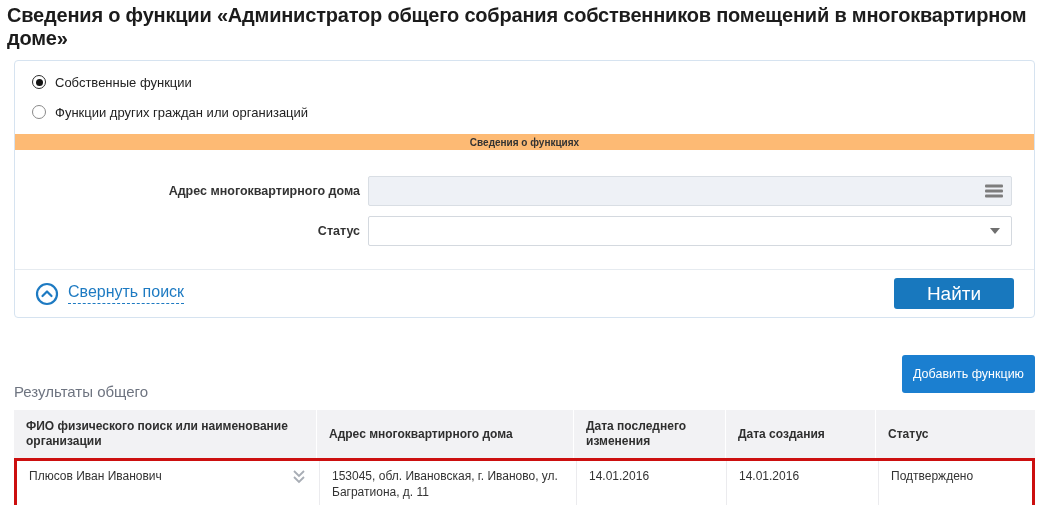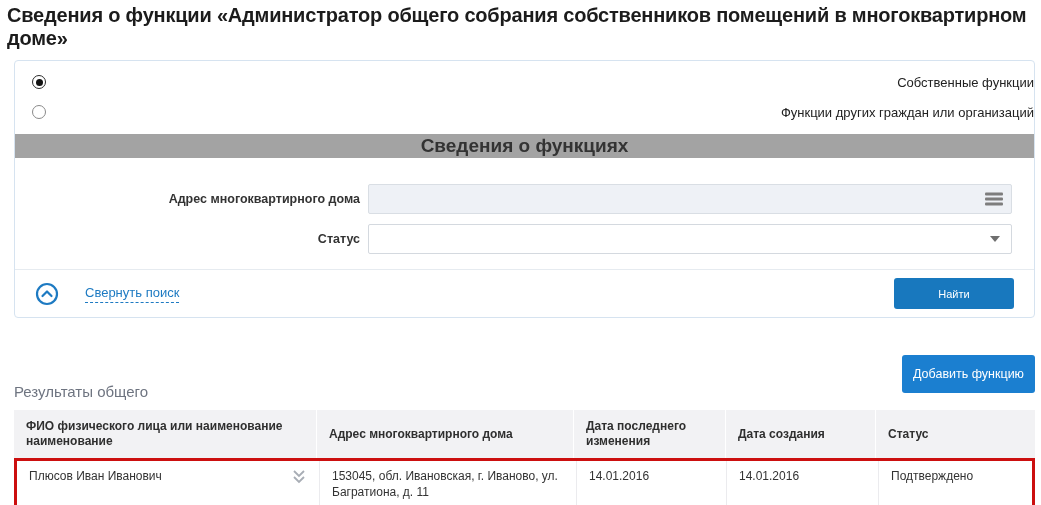--- a/index.html
+++ b/index.html
@@ -15,36 +15,36 @@
     position:absolute; left:7px; top:4px; width:1028px;
     font-size:20px; font-weight:700; color:#1c1c1c;
     line-height:23px; letter-spacing:-0.2px;
   }
 
   
   .search-panel {
     position:absolute; left:14px; top:60px; width:1021px; height:258px;
     border:1px solid #d6e3f0; border-radius:4px; background:#fff;
   }
-  .radio-row { display:flex; align-items:center; height:30px; padding-left:17px; cursor:pointer;justify-content:space-between; }
+  .radio-row { display:flex; align-items:center; height:30px; padding-left:17px; cursor:pointer; }
   .radio-row.first { margin-top:6px; }
   .radio-circle {
     width:14px; height:14px; border-radius:50%; border:1px solid #8a8a8a;
     display:inline-flex; align-items:center; justify-content:center; background:#fff; flex:0 0 auto;
   }
   .radio-row.selected .radio-circle { border-color:#2b2b2b; }
   .radio-row.selected .radio-circle::after {
     content:""; width:7px; height:7px; border-radius:50%; background:#111;
   }
   .radio-label { margin-left:9px; font-size:13px; color:#222; }
 
   .section-header {
-    margin-top:7px; height:24px; background:#a3a3a3;
+    margin-top:7px; height:16px; background:#fdba74;
     display:flex; align-items:center; justify-content:center;
-    font-size:19px; font-weight:700; color:#333;
+    font-size:10px; font-weight:700; color:#333;
   }
 
   .form-row { display:flex; align-items:center; }
   .form-row.r1 { margin-top:26px; }
   .form-row.r2 { margin-top:10px; }
   .form-label {
     width:345px; text-align:right; font-size:12.5px; font-weight:700; color:#333;
     line-height:15px;
   }
   .field {
@@ -60,28 +60,28 @@
     width:0; height:0; border-left:5px solid transparent; border-right:5px solid transparent;
     border-top:6px solid #6f6f6f; cursor:pointer;
   }
 
   .panel-footer {
     position:absolute; left:0; right:0; bottom:0; height:48px;
     border-top:1px solid #e6ebf0; display:flex; align-items:center; padding:0 20px;
   }
   .collapse-wrap { display:flex; align-items:center; cursor:pointer; }
   .collapse-link {
-    margin-left:26px; font-size:13px; color:#1d7ac2; text-decoration:none;
+    margin-left:9px; font-size:16px; color:#1d7ac2; text-decoration:none;
     border-bottom:1px dashed #1d7ac2; padding-bottom:2px;
   }
   .btn {
     background:#1878be; color:#fff; border:none; border-radius:3px;
     font-family:"Liberation Sans", sans-serif; cursor:pointer;
   }
-  .btn-find { margin-left:auto; width:120px; height:31px; font-size:11px; }
+  .btn-find { margin-left:auto; width:120px; height:31px; font-size:19px; }
   .btn-add {
     position:absolute; left:902px; top:355px; width:133px; height:38px;
     font-size:12.5px; background:#1b7fd0;
   }
 
   
   .results-title { position:absolute; left:14px; top:383px; font-size:15px; color:#6e7480; }
 
   .results-table { position:absolute; left:14px; top:410px; width:1021px; }
   .thead { display:flex; background:#f2f2f4; height:48px; }
@@ -157,21 +157,21 @@
 
   </div>
 
   <button class="btn btn-add">Добавить функцию</button>
 
   <div class="results-title">Результаты общего</div>
 
   <div class="results-table">
 
     <div class="thead">
-      <div class="th c1">ФИО физического лица или наименование наименование</div>
+      <div class="th c1">ФИО физического поиск или наименование организации</div>
       <div class="th c2">Адрес многоквартирного дома</div>
       <div class="th c4">Дата последнего изменения</div>
       <div class="th c3">Дата создания</div>
       <div class="th c5">Статус</div>
     </div>
 
     <div class="trow">
       <div class="td c1 cell-name">
         <span>Плюсов Иван Иванович</span>
         <svg class="expander" width="16" height="16" viewBox="0 0 16 16">

